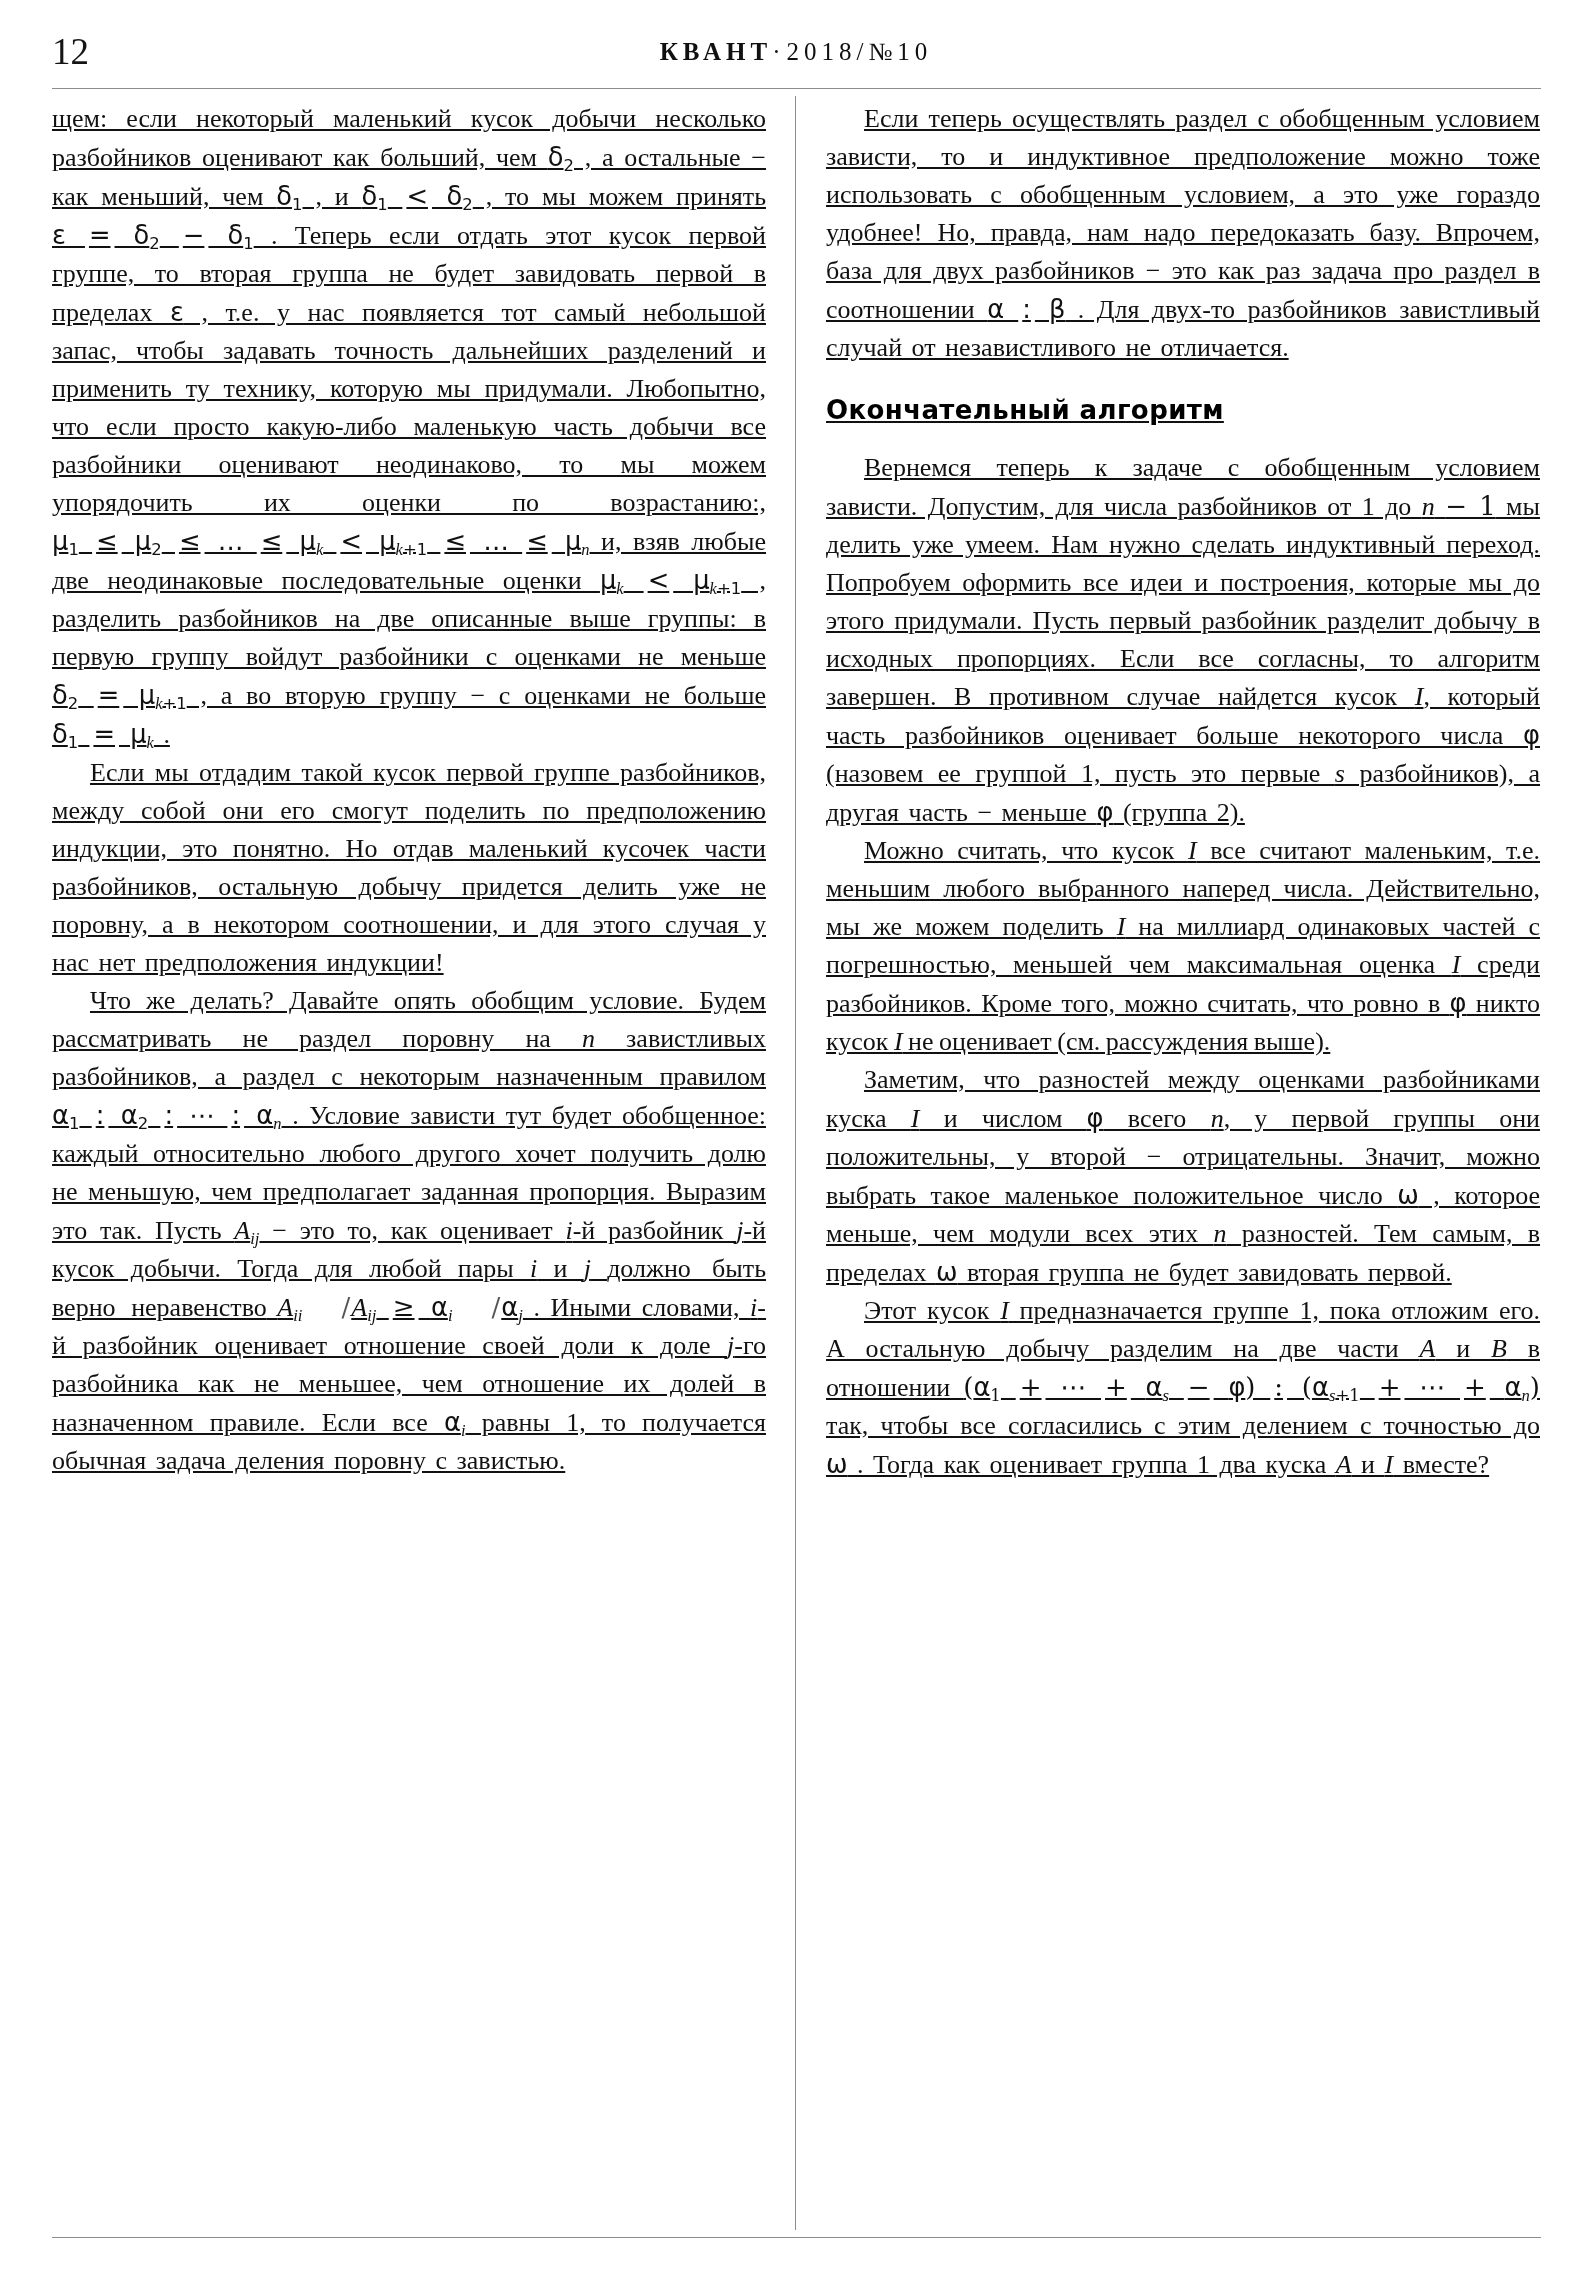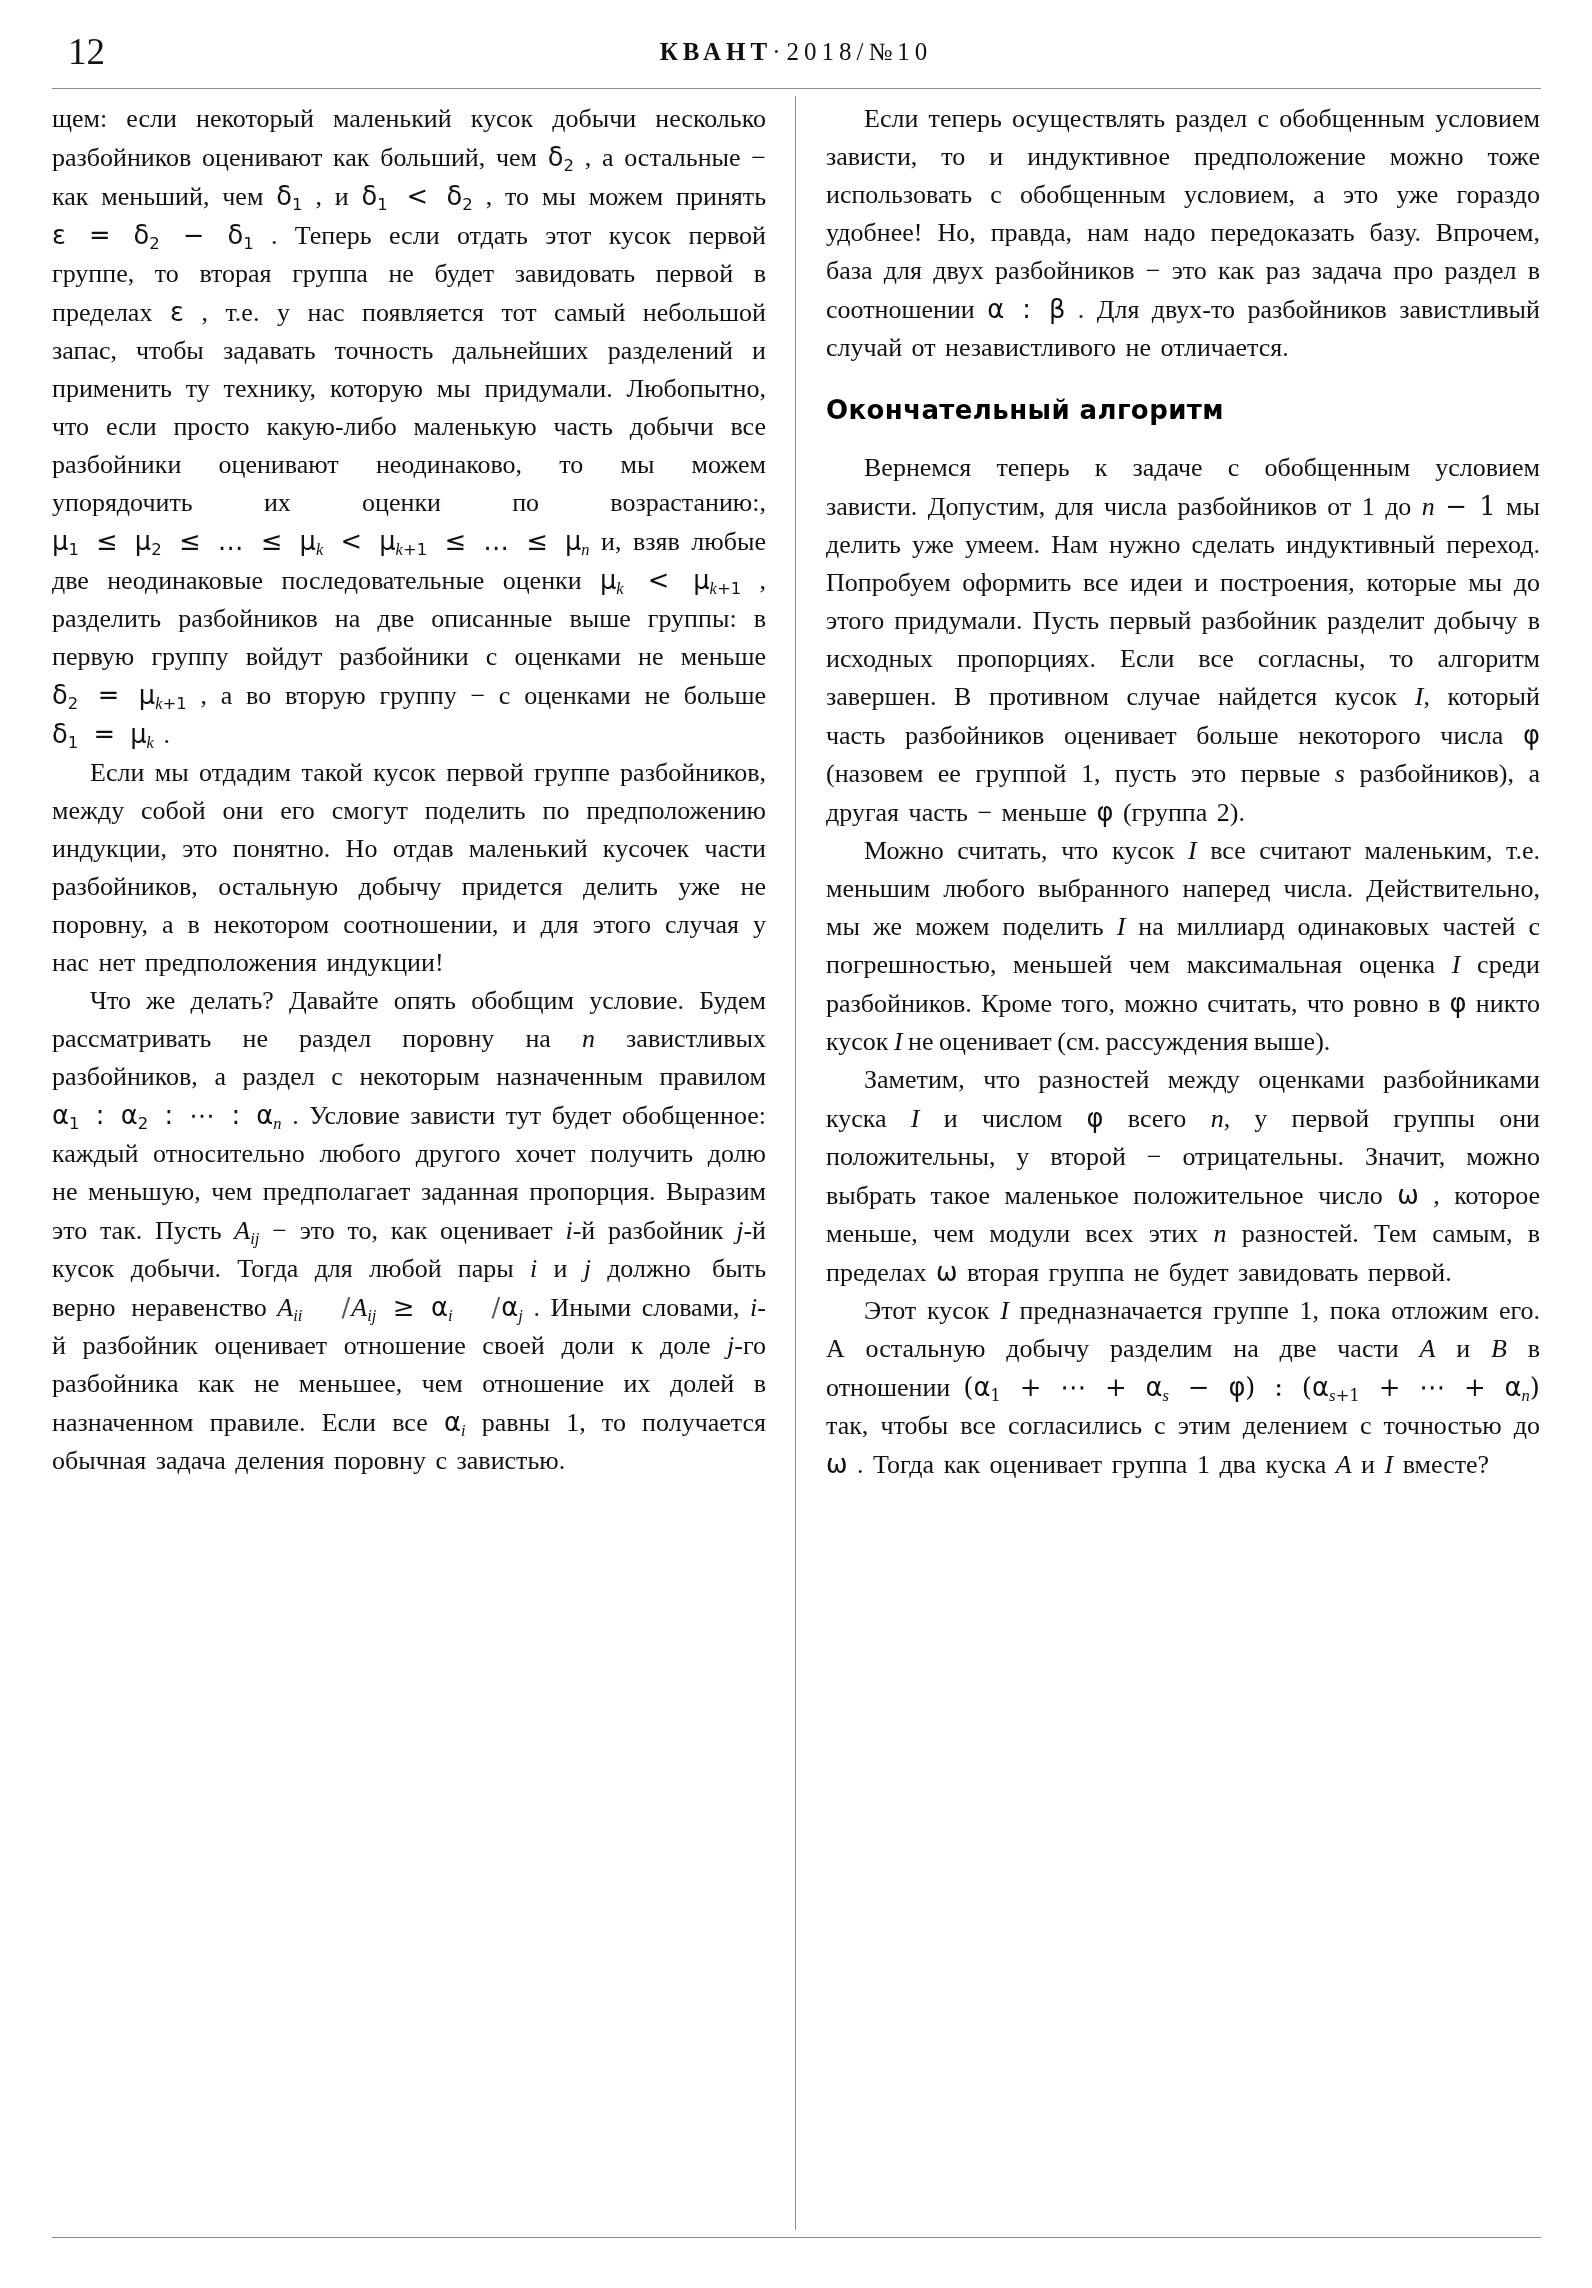--- a/index.html
+++ b/index.html
@@ -26,21 +26,21 @@
   
   .runhead {
     position: absolute;
     left: 0;
     top: 28px;
     width: 1592px;
     height: 56px;
   }
   .folio {
     position: absolute;
-    left: 68px;
+    left: 52px;
     top: 0;
     font-size: 37px;
     line-height: 48px;
     font-family: "Liberation Serif", "DejaVu Serif", serif;
     color: #141414;
   }
   .journal {
     position: absolute;
     left: 0;
     top: 4px;
@@ -90,20 +90,21 @@
   
   .col {
     position: absolute;
     top: 100px;
     width: 714px;
     font-size: 26px;
     line-height: 38px;
     text-align: justify;
     text-justify: inter-word;
     hyphens: manual;
+    text-decoration: underline;
   }
   .col-left  { left: 52px; }
   .col-right { left: 826px; }
 
   p {
     margin: 0;
     text-indent: 38px;
   }
   p.noindent { text-indent: 0; }
 

